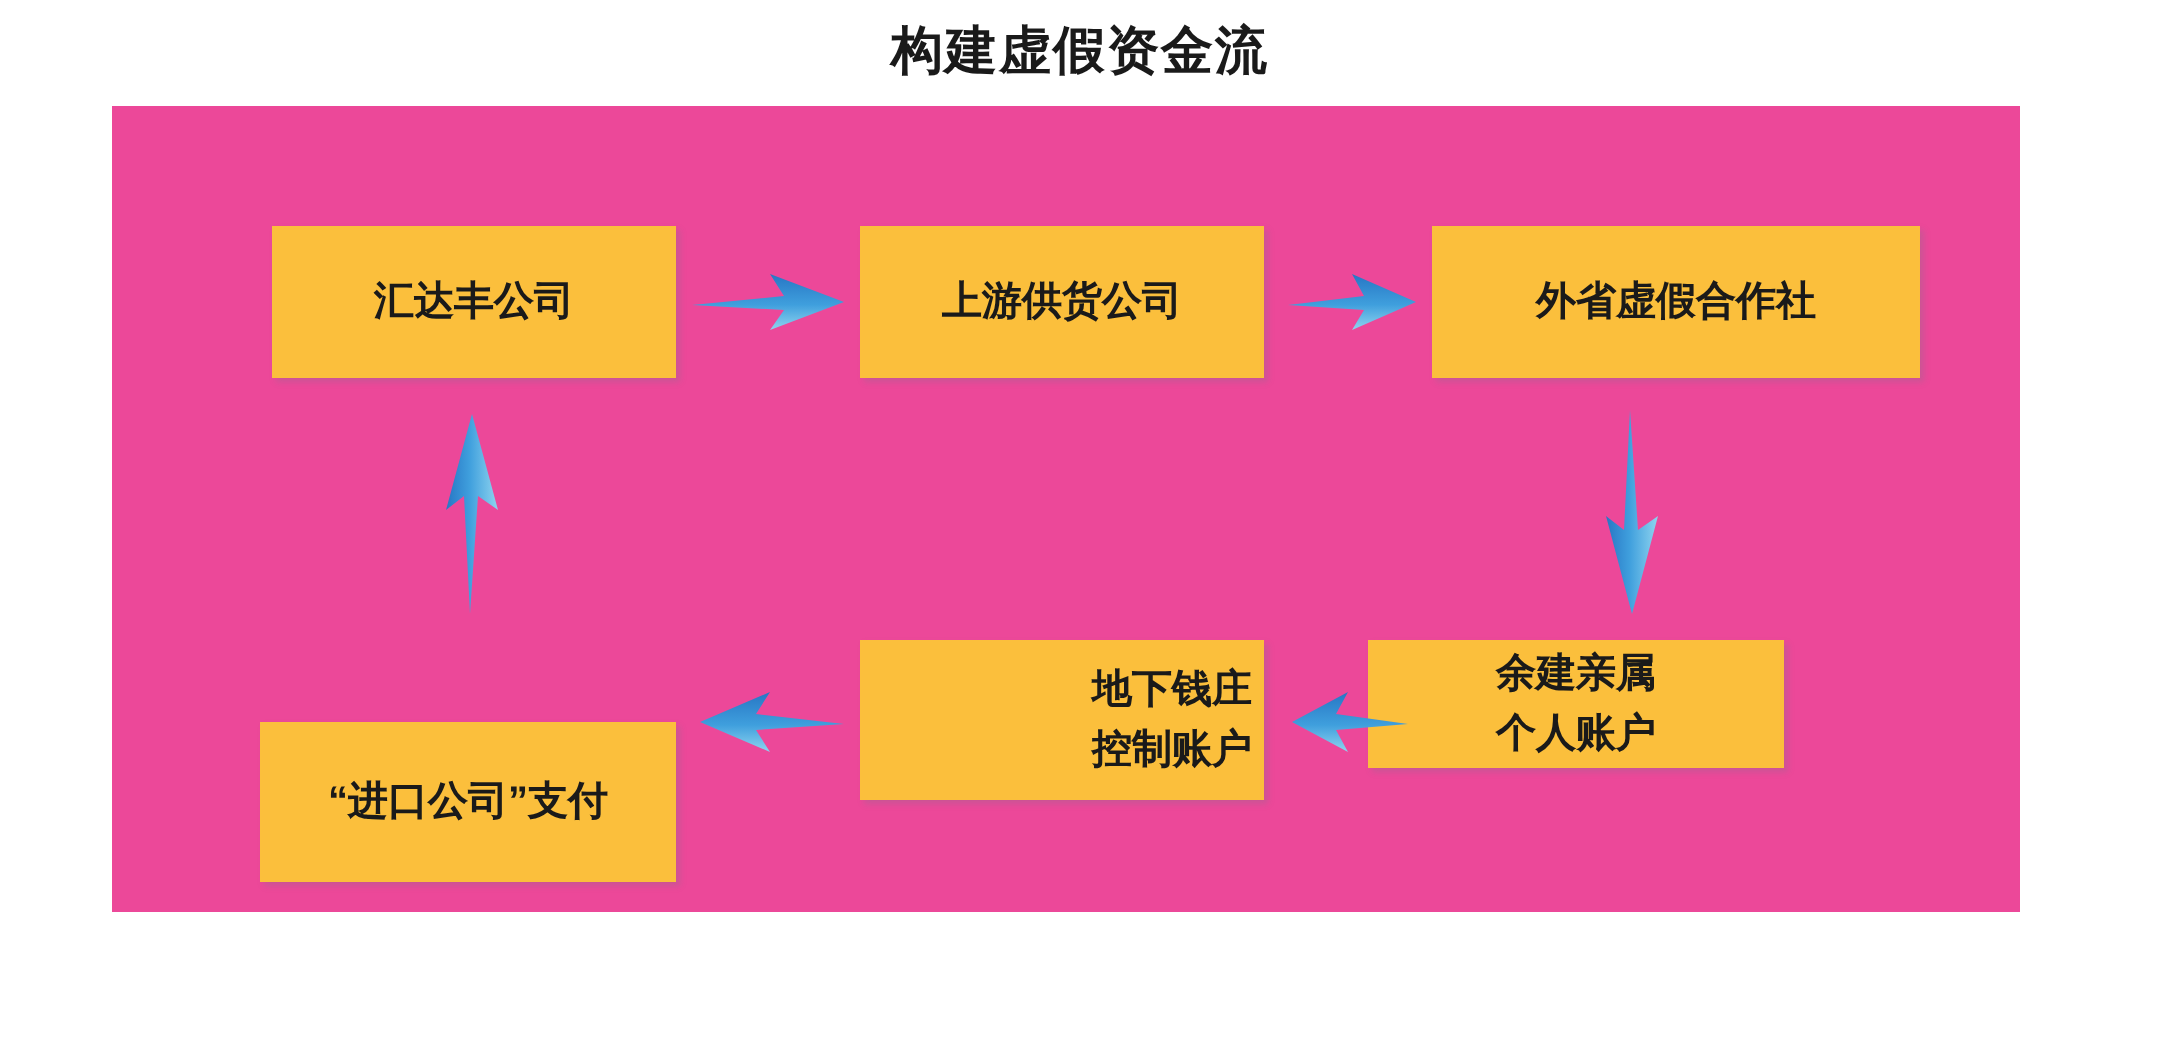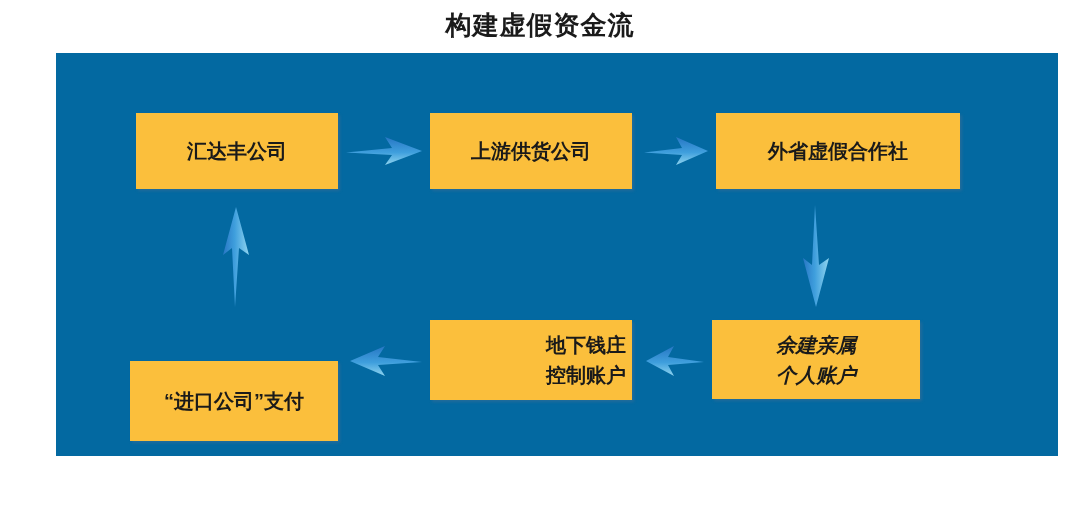--- a/index.html
+++ b/index.html
@@ -30,22 +30,21 @@
     white-space: nowrap;
   }
 
   
   #flow-panel {
     position: absolute;
     left: 56px;
     top: 53px;
     width: 954px;
     height: 403px;
-    background: #0369a1;
-    padding-left: 48px;
+    background: #ec4899;
   }
 
   
   .node-box {
     position: absolute;
     background: #fbbf3c;
     box-shadow: 2px 2px 3px rgba(120, 120, 140, 0.28);
     display: flex;
     align-items: center;
     justify-content: center;
@@ -62,21 +61,21 @@
     white-space: nowrap;
   }
 
   
   #node-huidafeng   { left: 80px;  top: 60px;  width: 202px; height: 76px; }
   #node-supplier    { left: 374px; top: 60px;  width: 202px; height: 76px; text-align: right; }
   #node-coop        { left: 660px; top: 60px;  width: 244px; height: 76px; }
   
   #node-import      { left: 74px;  top: 267px; width: 208px; height: 80px; margin-top: 41px; }
   #node-underground { left: 374px; top: 267px; width: 202px; height: 80px; justify-content: flex-end; }
-  #node-relatives   { left: 656px; top: 267px; width: 208px; height: 79px; font-style: italic; }
+  #node-relatives   { left: 628px; top: 267px; width: 208px; height: 64px; }
 
   
   .arrow {
     position: absolute;
     display: block;
   }
   #arrow-huidafeng-supplier { left: 288px; top: 78px;  width: 80px;  height: 40px; }
   #arrow-supplier-coop      { left: 586px; top: 78px;  width: 68px;  height: 40px; }
   #arrow-coop-relatives     { left: 738px; top: 150px; width: 44px;  height: 106px; }
   #arrow-relatives-under    { left: 588px; top: 287px; width: 62px;  height: 42px; }

